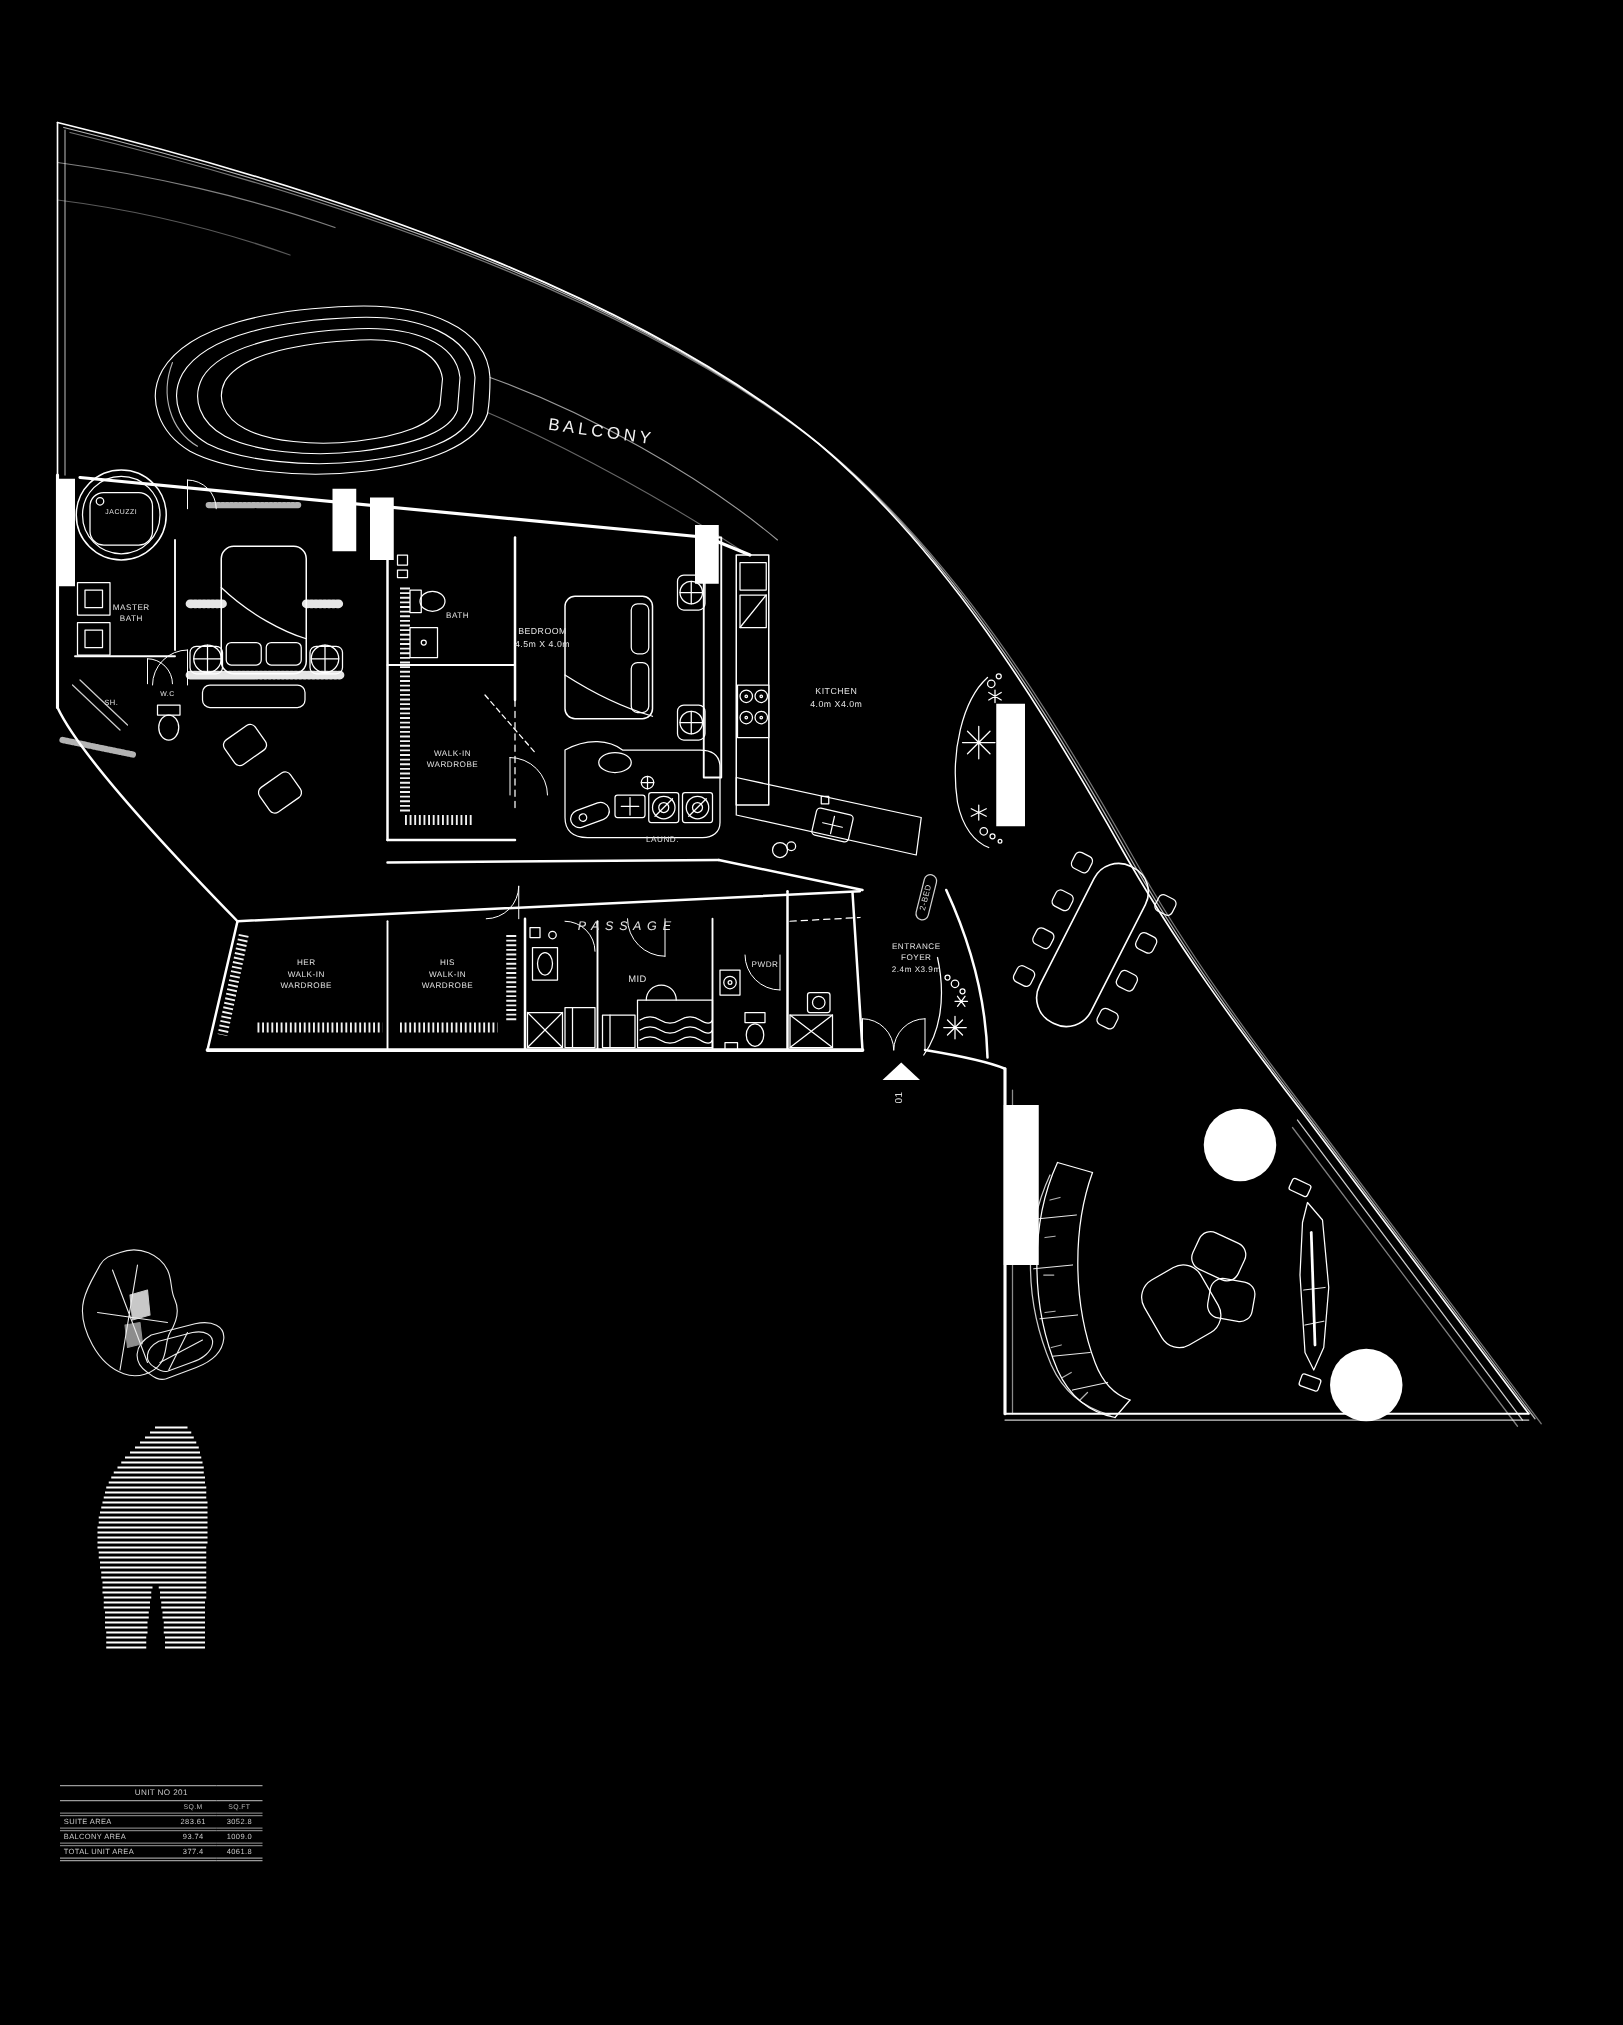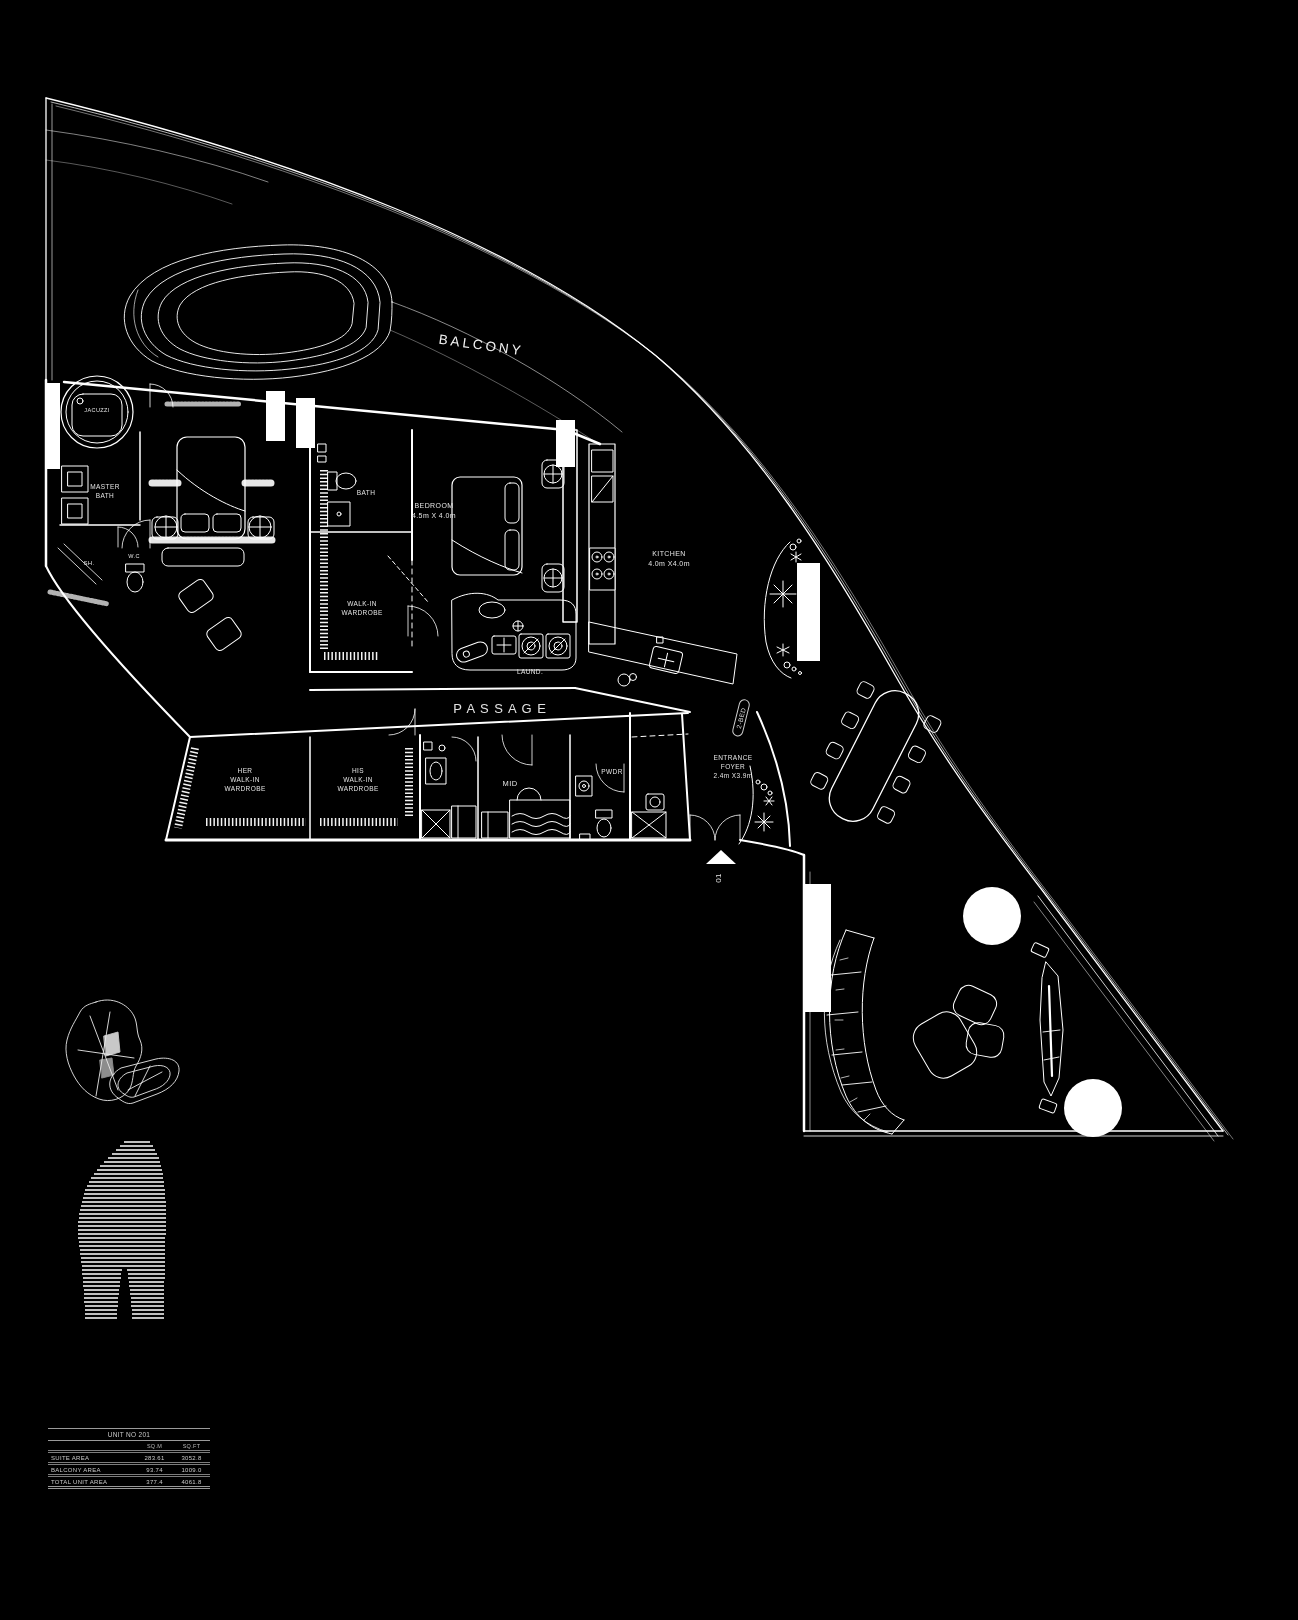--- a/index.html
+++ b/index.html
@@ -372,21 +372,21 @@
   <div class="lbl" style="left:89px;top:563px;font-size:6px;">SH.</div>
   <div class="lbl" style="left:134px;top:557px;font-size:5.5px;">W.C</div>
   <div class="lbl" style="left:366px;top:493px;font-size:6.5px;">BATH</div>
   <div class="lbl" style="left:434px;top:511px;font-size:7px;">BEDROOM
 4.5m X 4.0m</div>
   <div class="lbl" style="left:669px;top:559px;font-size:7px;">KITCHEN
 4.0m X4.0m</div>
   <div class="lbl" style="left:362px;top:608px;font-size:6.5px;">WALK-IN
 WARDROBE</div>
   <div class="lbl" style="left:530px;top:672px;font-size:6.5px;">LAUND.</div>
-  <div class="lbl" style="left:500px;top:709px;font-size:13px;letter-spacing:1px;">P A S S A G E</div>
+  <div class="lbl" style="left:500px;top:742px;font-size:10px;letter-spacing:1px;font-style:italic;">P A S S A G E</div>
   <div class="lbl" style="left:245px;top:780px;font-size:6.5px;">HER
 WALK-IN
 WARDROBE</div>
   <div class="lbl" style="left:358px;top:780px;font-size:6.5px;">HIS
 WALK-IN
 WARDROBE</div>
   <div class="lbl" style="left:510px;top:784px;font-size:7.5px;text-align:center;">MID</div>
   <div class="lbl" style="left:612px;top:772px;font-size:6.5px;">PWDR</div>
   <div class="lbl" style="left:733px;top:767px;font-size:6.5px;">ENTRANCE
 FOYER

